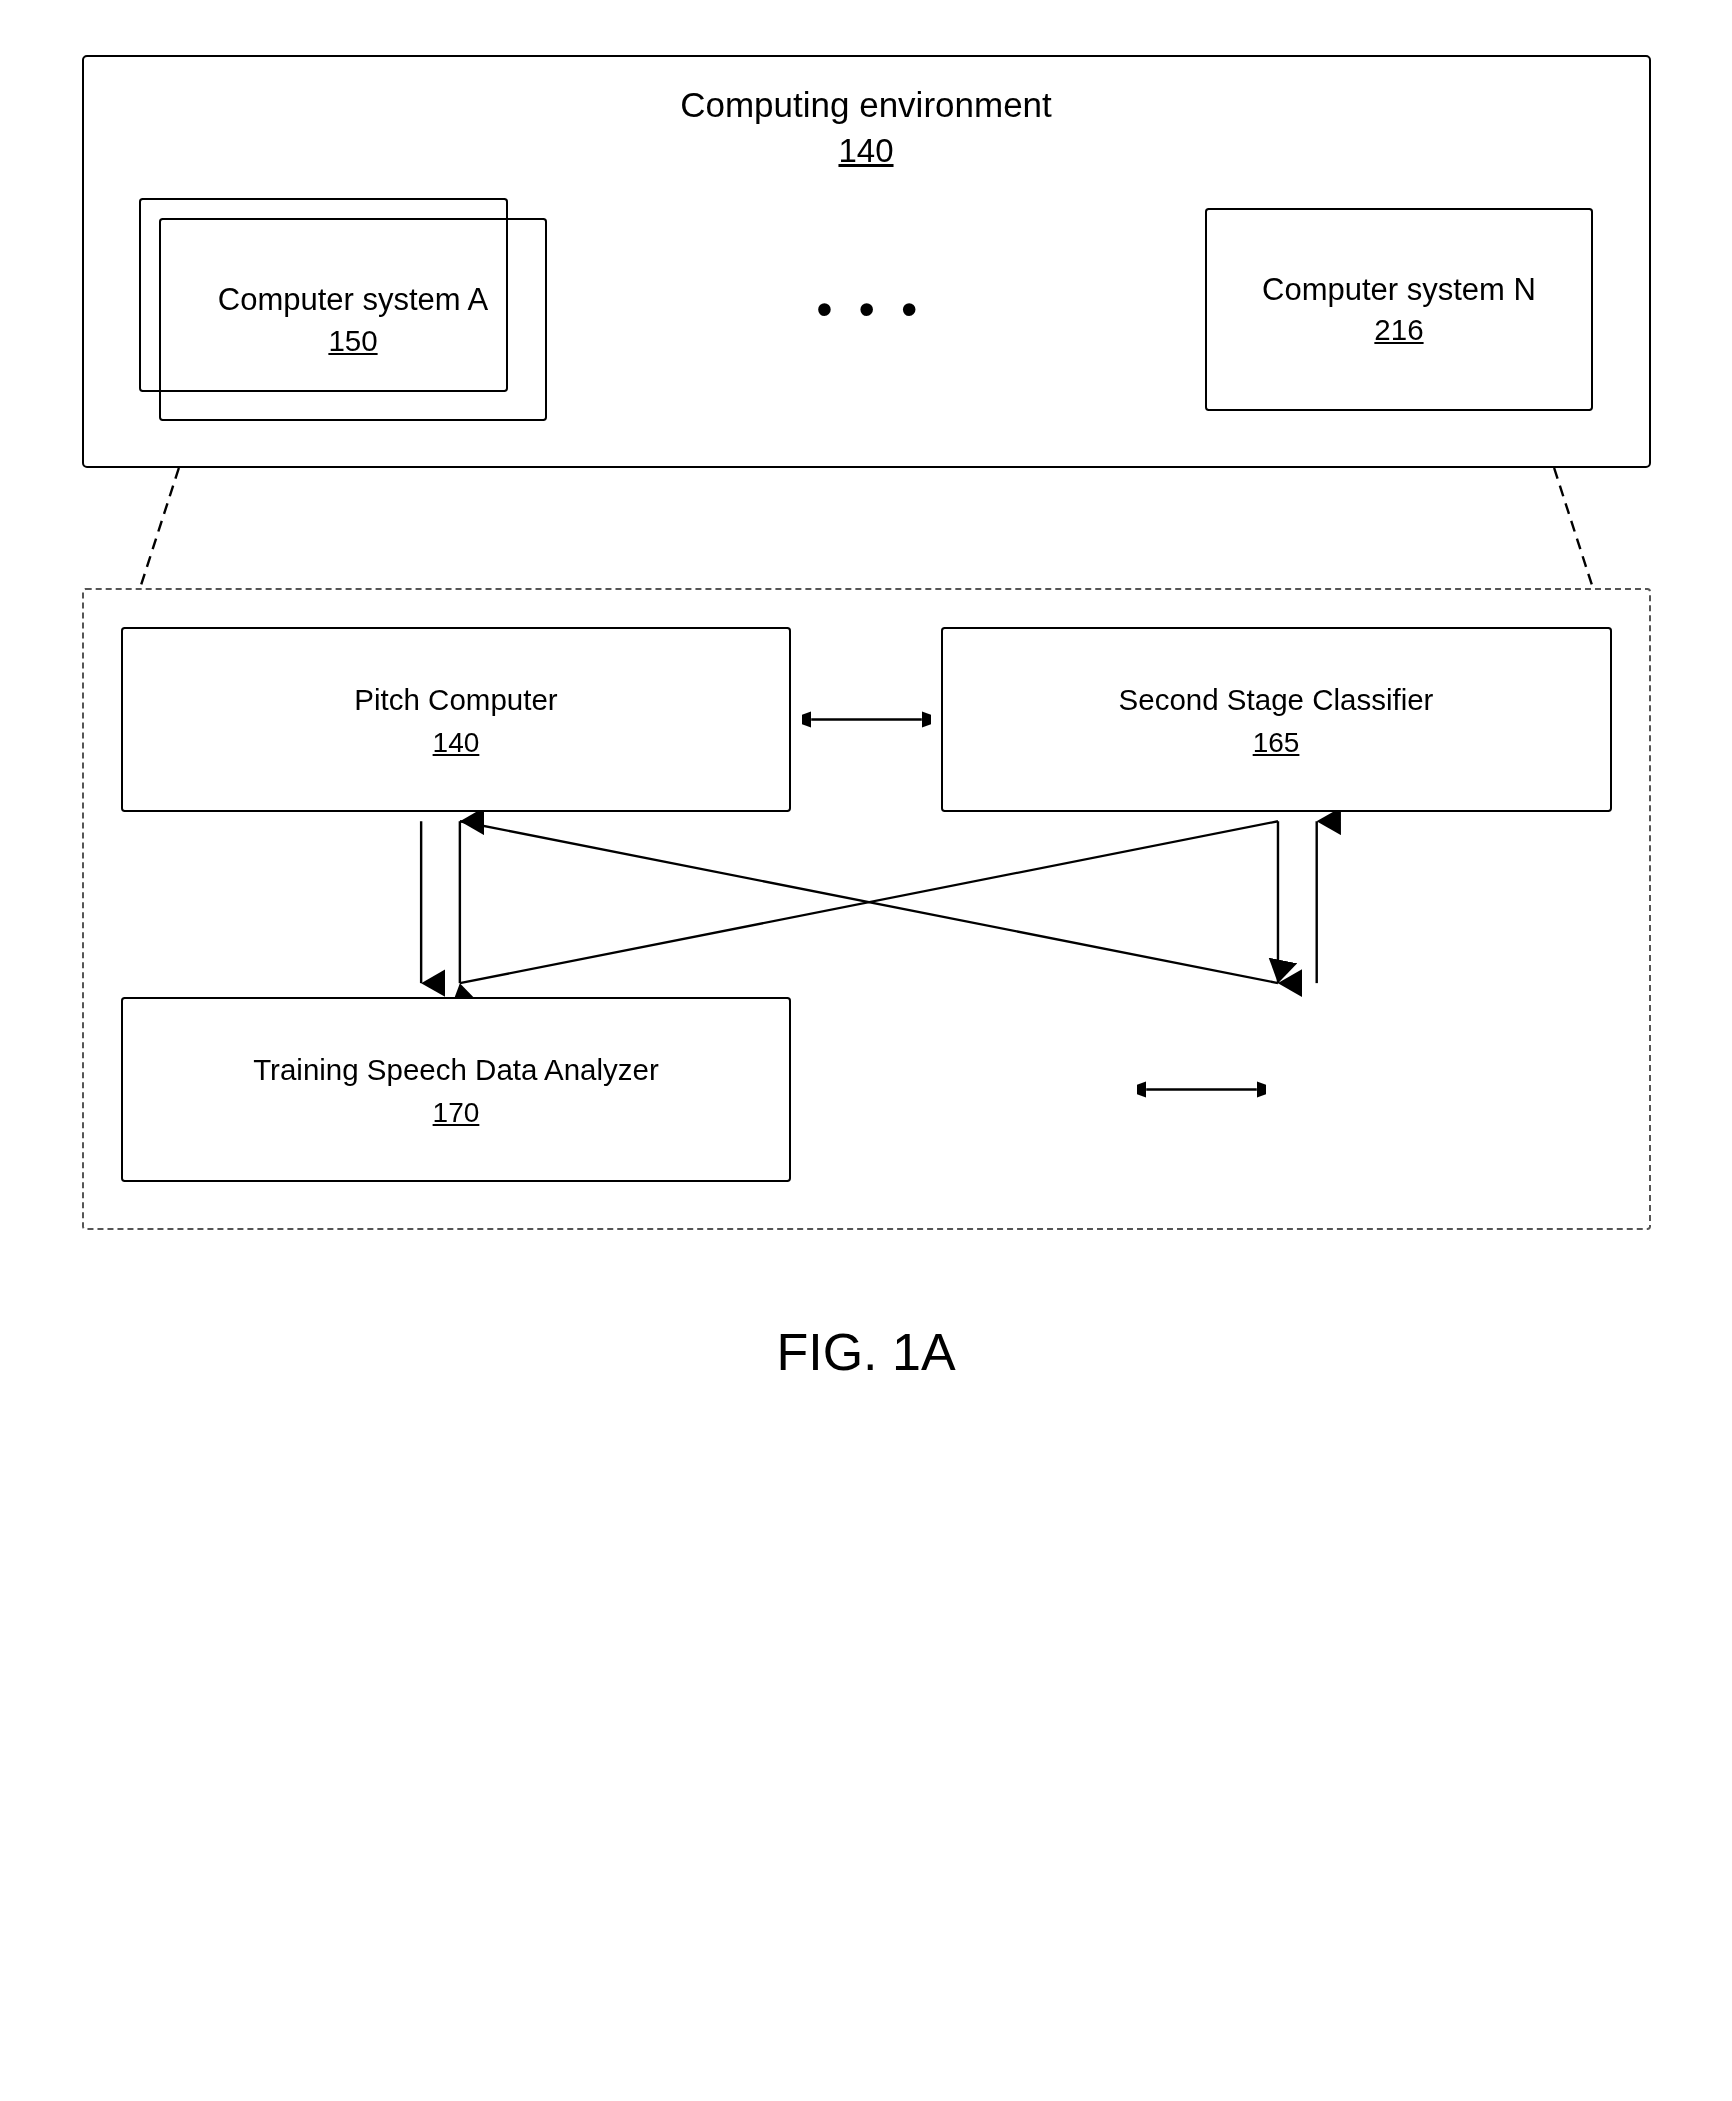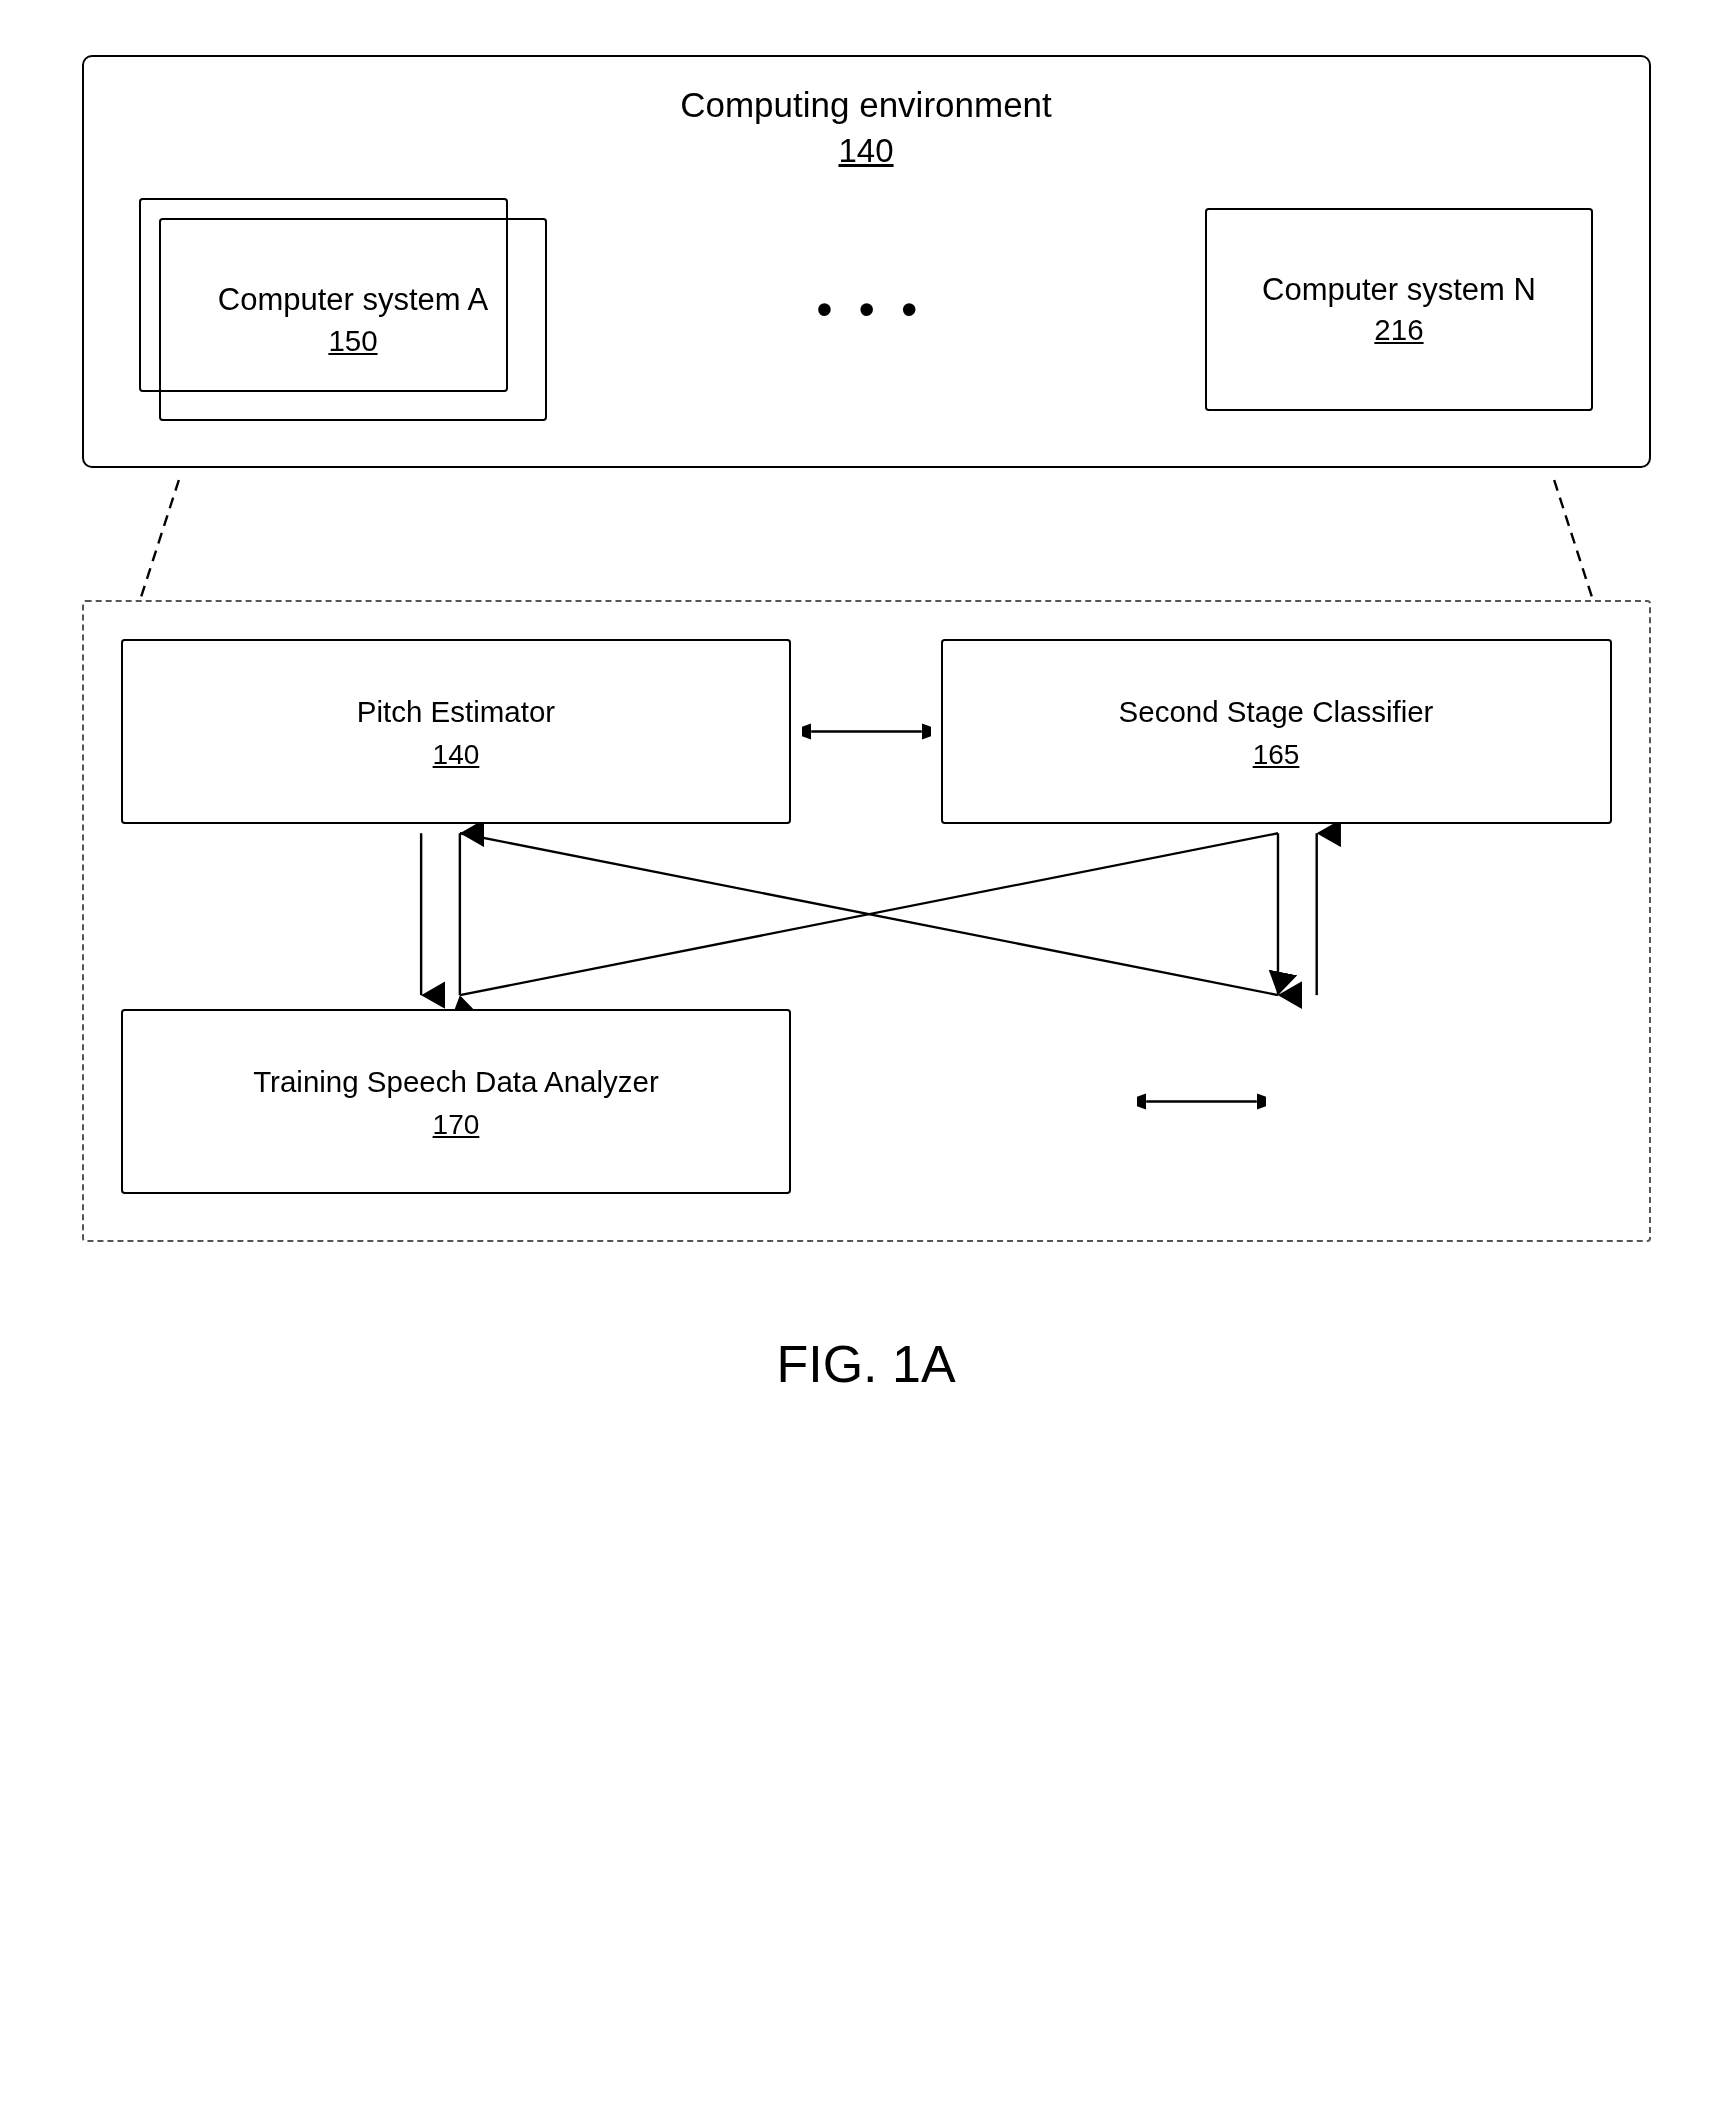--- a/index.html
+++ b/index.html
@@ -19,25 +19,25 @@
       width: 100%;
       max-width: 1569px;
       display: flex;
       flex-direction: column;
       align-items: center;
     }
 
     
     .computing-env-box {
       border: 2.3px solid #000;
-      border-radius: 10px;
+      border-radius: 5px;
       width: 100%;
       padding: 28px 37px 46px 37px;
       position: relative;
-      margin-bottom: 12px;
+      margin-bottom: 0;
     }
 
     .computing-env-title {
       text-align: center;
       font-size: 35px;
       font-weight: normal;
       margin-bottom: 7.4px;
     }
 
     .computing-env-ref {
@@ -215,21 +215,21 @@
 
       <line x1="1520" y1="0" x2="1560" y2="130" stroke="#000" stroke-width="2.5" stroke-dasharray="12,8"></line>
     </svg>
   </div>
 
   <div class="inner-dashed-box">
 
     <div class="components-row">
 
       <div class="component-box">
-        <div class="component-box-title">Pitch Estimator</div>
+        <div class="component-box-title">Pitch Computer</div>
         <div class="component-box-ref">140</div>
       </div>
 
       <div style="display:flex; align-items:center; justify-content:center; flex:1;">
         <svg width="129" height="37" viewBox="0 0 140 40">
           <defs>
             <marker id="arrowhead-left" markerWidth="10" markerHeight="7" refX="10" refY="3.5" orient="auto">
               <polygon points="10 0, 0 3.5, 10 7" fill="#000"></polygon>
             </marker>
             <marker id="arrowhead-right" markerWidth="10" markerHeight="7" refX="0" refY="3.5" orient="auto">

